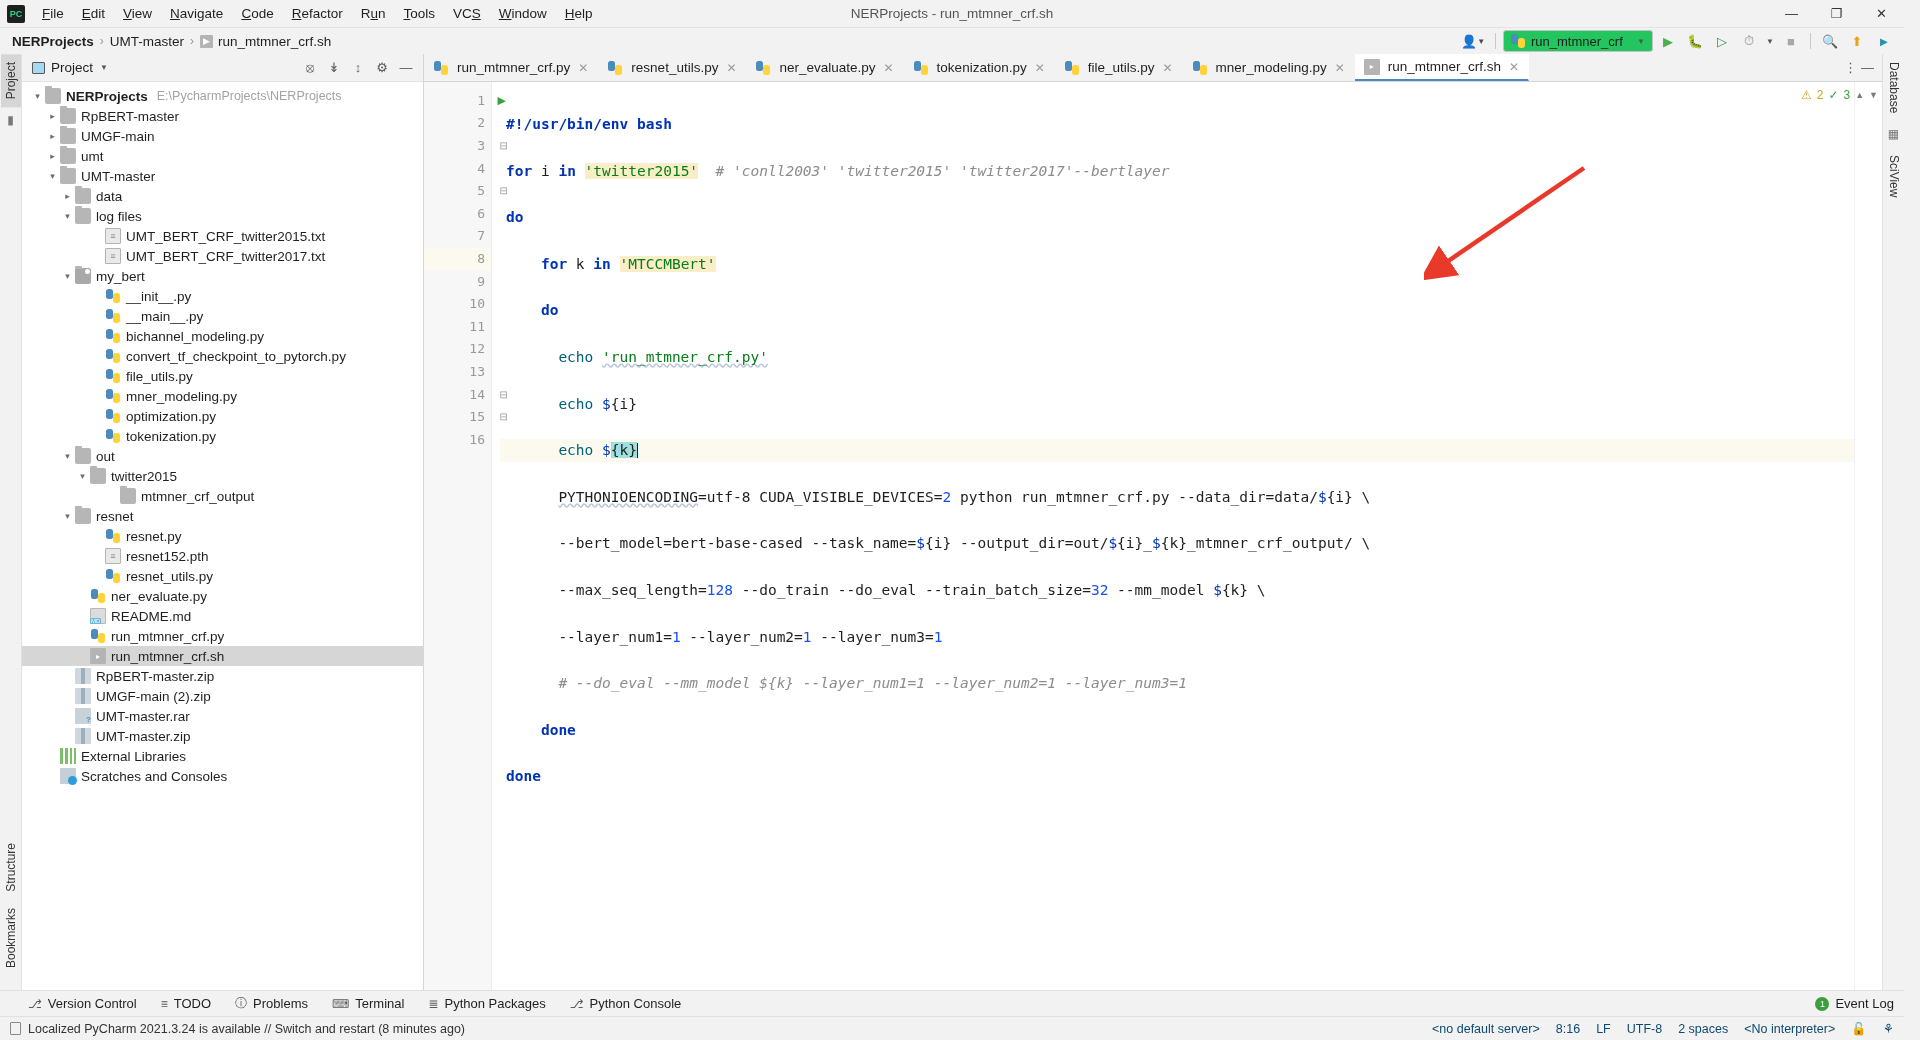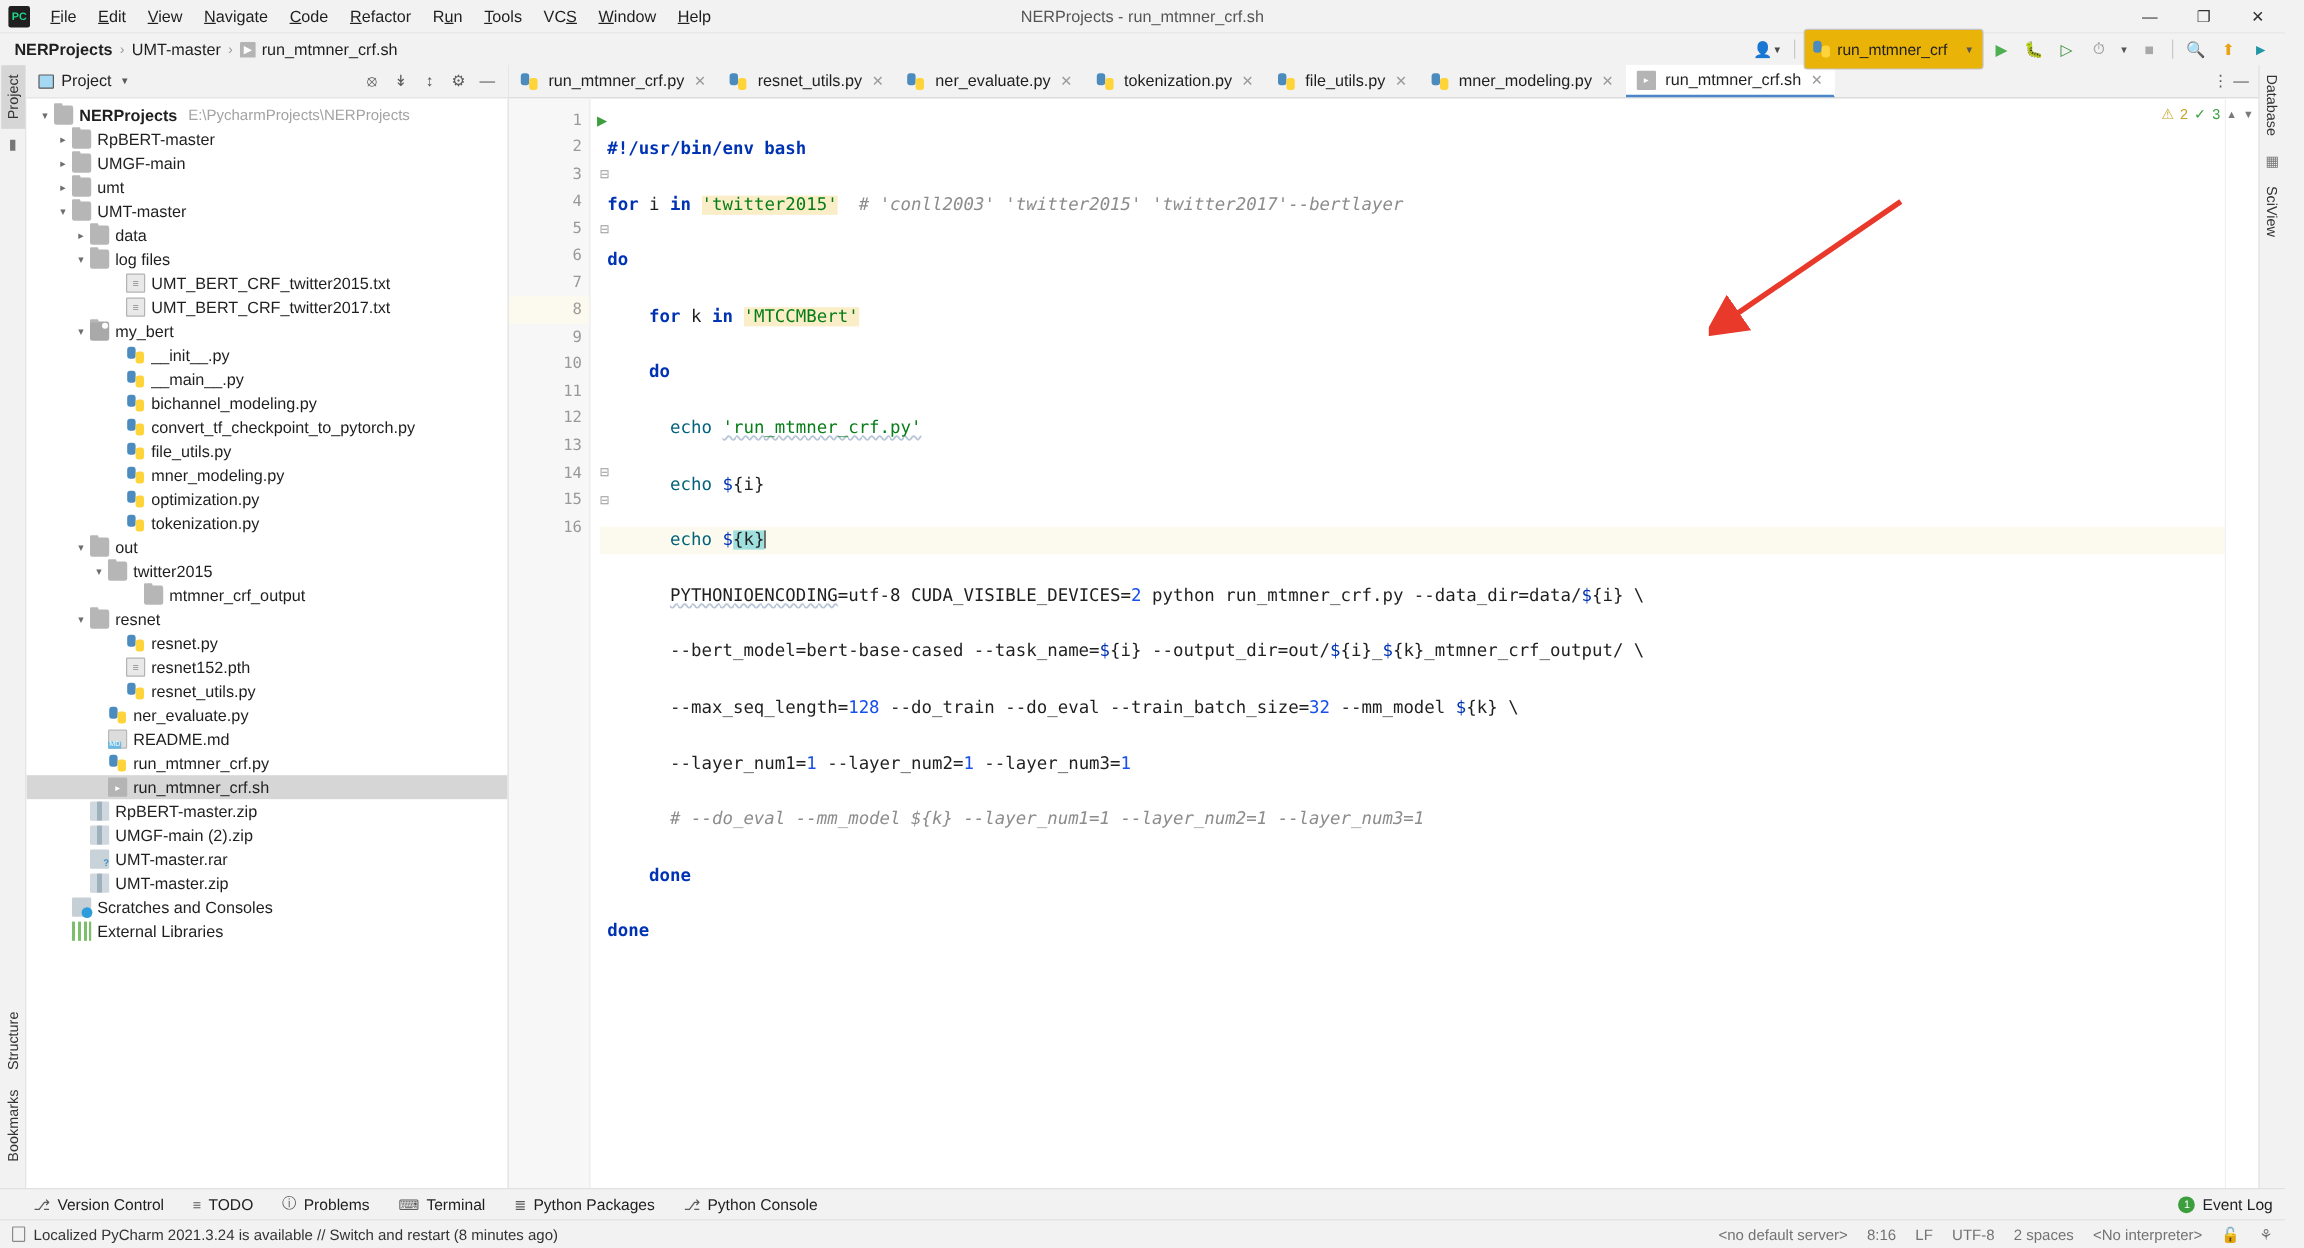--- a/index.html
+++ b/index.html
@@ -23,21 +23,21 @@
   .win-btns { margin-left: auto; display: flex; height: 28px; }
   .win-btn { width: 45px; display: flex; align-items: center; justify-content: center; font-size: 13px; color: #333; }
 
   
   .navbar { height: 26px; display: flex; align-items: center; padding-left: 12px; background: #f2f2f2; position: relative; }
   .crumb { font-size: 13.5px; color: #1f1f1f; display: flex; align-items: center; }
   .crumb.bold { font-weight: bold; }
   .crumb-sep { color: #9a9a9a; margin: 0 6px; font-size: 12px; }
   .sh-ico { width: 13px; height: 13px; background: #b4b4b4; color: #fff; font-size: 9px; display: inline-flex; align-items: center; justify-content: center; margin-right: 5px; border-radius: 1px; }
   .nav-right { margin-left: auto; display: flex; align-items: center; gap: 3px; padding-right: 8px; }
-  .run-config { display: flex; align-items: center; gap: 6px; border: 1px solid #c4c4c4; border-radius: 3px; background: #eab308; height: 22px; padding: 16px 7px; min-width: 150px; }
+  .run-config { display: flex; align-items: center; gap: 6px; border: 1px solid #c4c4c4; border-radius: 3px; background: #22c55e; height: 22px; padding: 4px 7px; min-width: 150px; }
   .run-config .label { font-size: 13px; }
   .tb-ico { width: 24px; height: 22px; display: flex; align-items: center; justify-content: center; border-radius: 3px; }
   .pysym { width: 14px; height: 14px; position: relative; display: inline-block; flex: none; }
   .pysym:before, .pysym:after { content: ""; position: absolute; width: 7px; height: 10px; border-radius: 3px; }
   .pysym:before { background: #4b8bbe; left: 0; top: 0; }
   .pysym:after { background: #ffd43b; right: 0; bottom: 0; }
 
   
   .body-row { flex: 1; display: flex; min-height: 0; }
 
@@ -126,21 +126,21 @@
 
   
   .toolwin-bar { height: 26px; display: flex; align-items: center; gap: 0; background: #f2f2f2; border-top: 1px solid #e0e0e0; padding-left: 16px; }
   .twb { display: flex; align-items: center; gap: 6px; padding: 3px 12px; font-size: 13px; color: #1f1f1f; }
   .twb .gi { font-size: 12px; color: #5a5a5a; }
   .toolwin-right { margin-left: auto; display: flex; align-items: center; gap: 6px; padding-right: 10px; font-size: 13px; }
   .evt-badge { width: 14px; height: 14px; border-radius: 50%; background: #3c9e3c; color: #fff; font-size: 9px; display: flex; align-items: center; justify-content: center; }
 
   .statusbar { height: 24px; display: flex; align-items: center; background: #f2f2f2; border-top: 1px solid #e0e0e0; padding: 0 10px; font-size: 12.5px; color: #333; }
   .sb-left { display: flex; align-items: center; gap: 7px; }
-  .sb-right { margin-left: auto; display: flex; align-items: center; gap: 16px; color: #737373; }
+  .sb-right { margin-left: auto; display: flex; align-items: center; gap: 16px; color: #0c4a6e; }
   .sb-doc { width: 11px; height: 13px; border: 1.3px solid #8a8a8a; border-radius: 1px; }
 </style>
 </head>
 <body>
 
 <div class="app">
 
   <div class="titlebar">
     <div class="pc-logo"></div>
     <div class="menubar">
@@ -381,27 +381,27 @@
             <span class="ico rar"></span>
             <span class="tlabel">UMT-master.rar</span>
           </div>
           <div class="tnode" style="padding-left: 38px;">
             <span class="arrow none">&nbsp;</span>
             <span class="ico zip"></span>
             <span class="tlabel">UMT-master.zip</span>
           </div>
           <div class="tnode" style="padding-left: 23px;">
             <span class="arrow none">&nbsp;</span>
+            <span class="ico lib"></span>
+            <span class="tlabel">External Libraries</span>
+          </div>
+          <div class="tnode" style="padding-left: 23px;">
+            <span class="arrow none">&nbsp;</span>
             <span class="ico scratch"></span>
             <span class="tlabel">Scratches and Consoles</span>
-          </div>
-          <div class="tnode" style="padding-left: 23px;">
-            <span class="arrow none">&nbsp;</span>
-            <span class="ico lib"></span>
-            <span class="tlabel">External Libraries</span>
           </div>
         </div>
     </div>
 
     <div class="editor-col">
       <div class="tabbar" id="tabbar">
           <div class="etab">
             <span class="ico py"></span>
             <span>run_mtmner_crf.py</span>
             <span class="x">✕</span>

